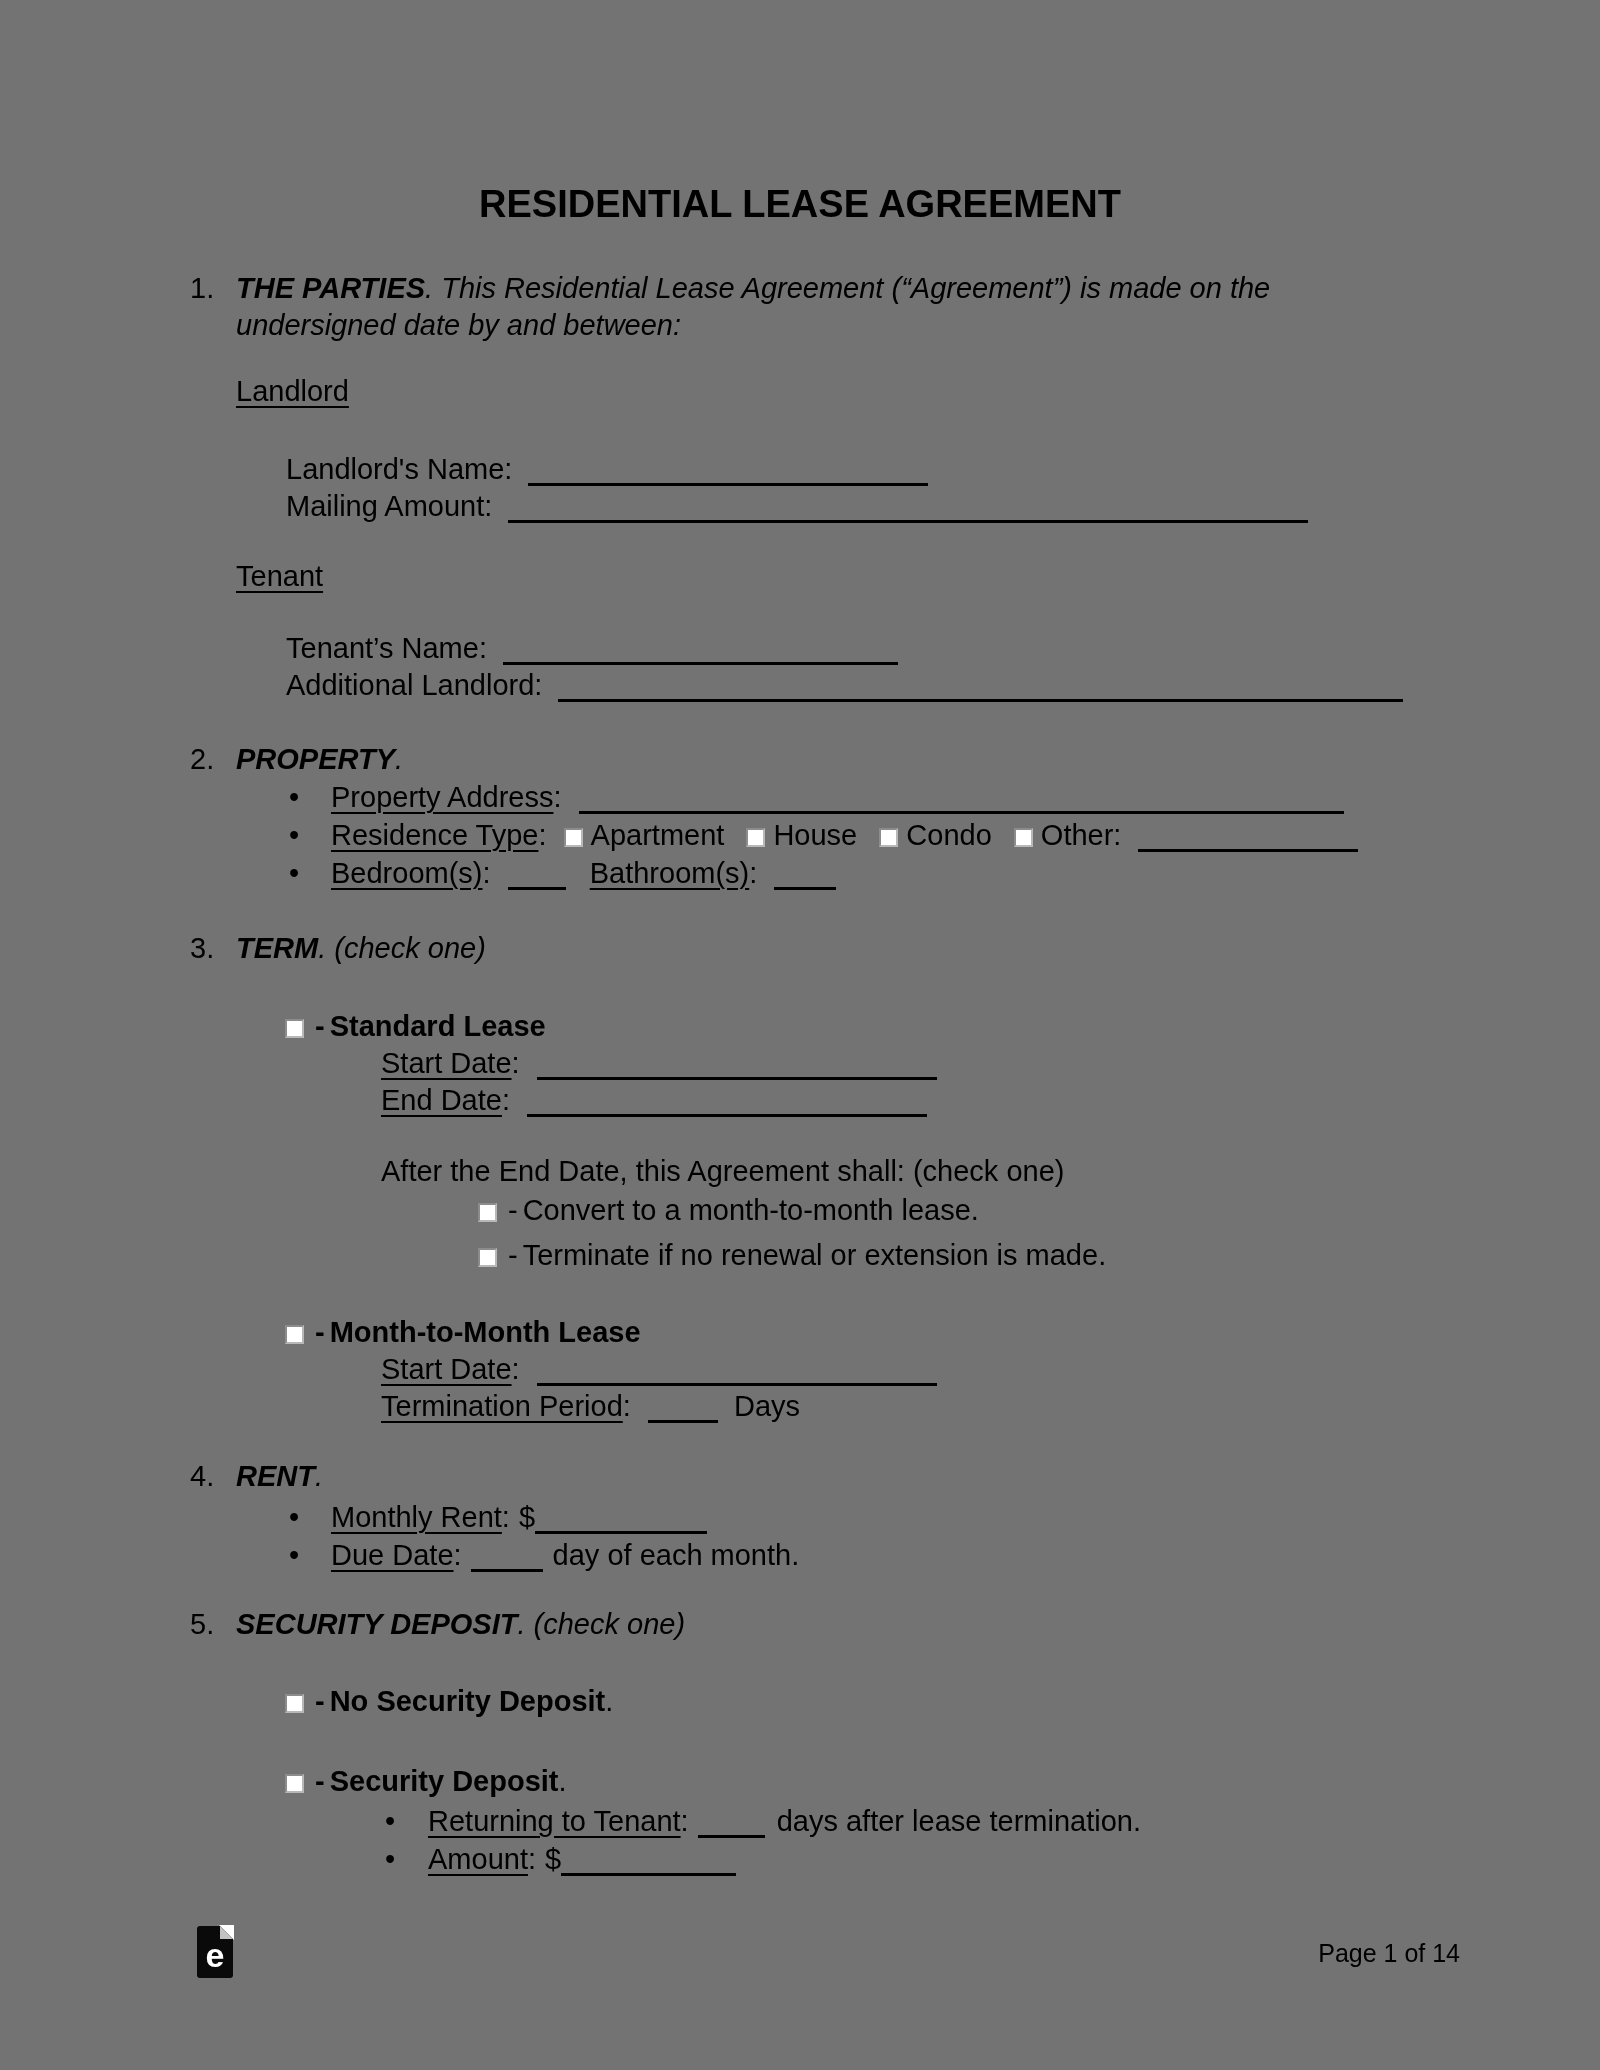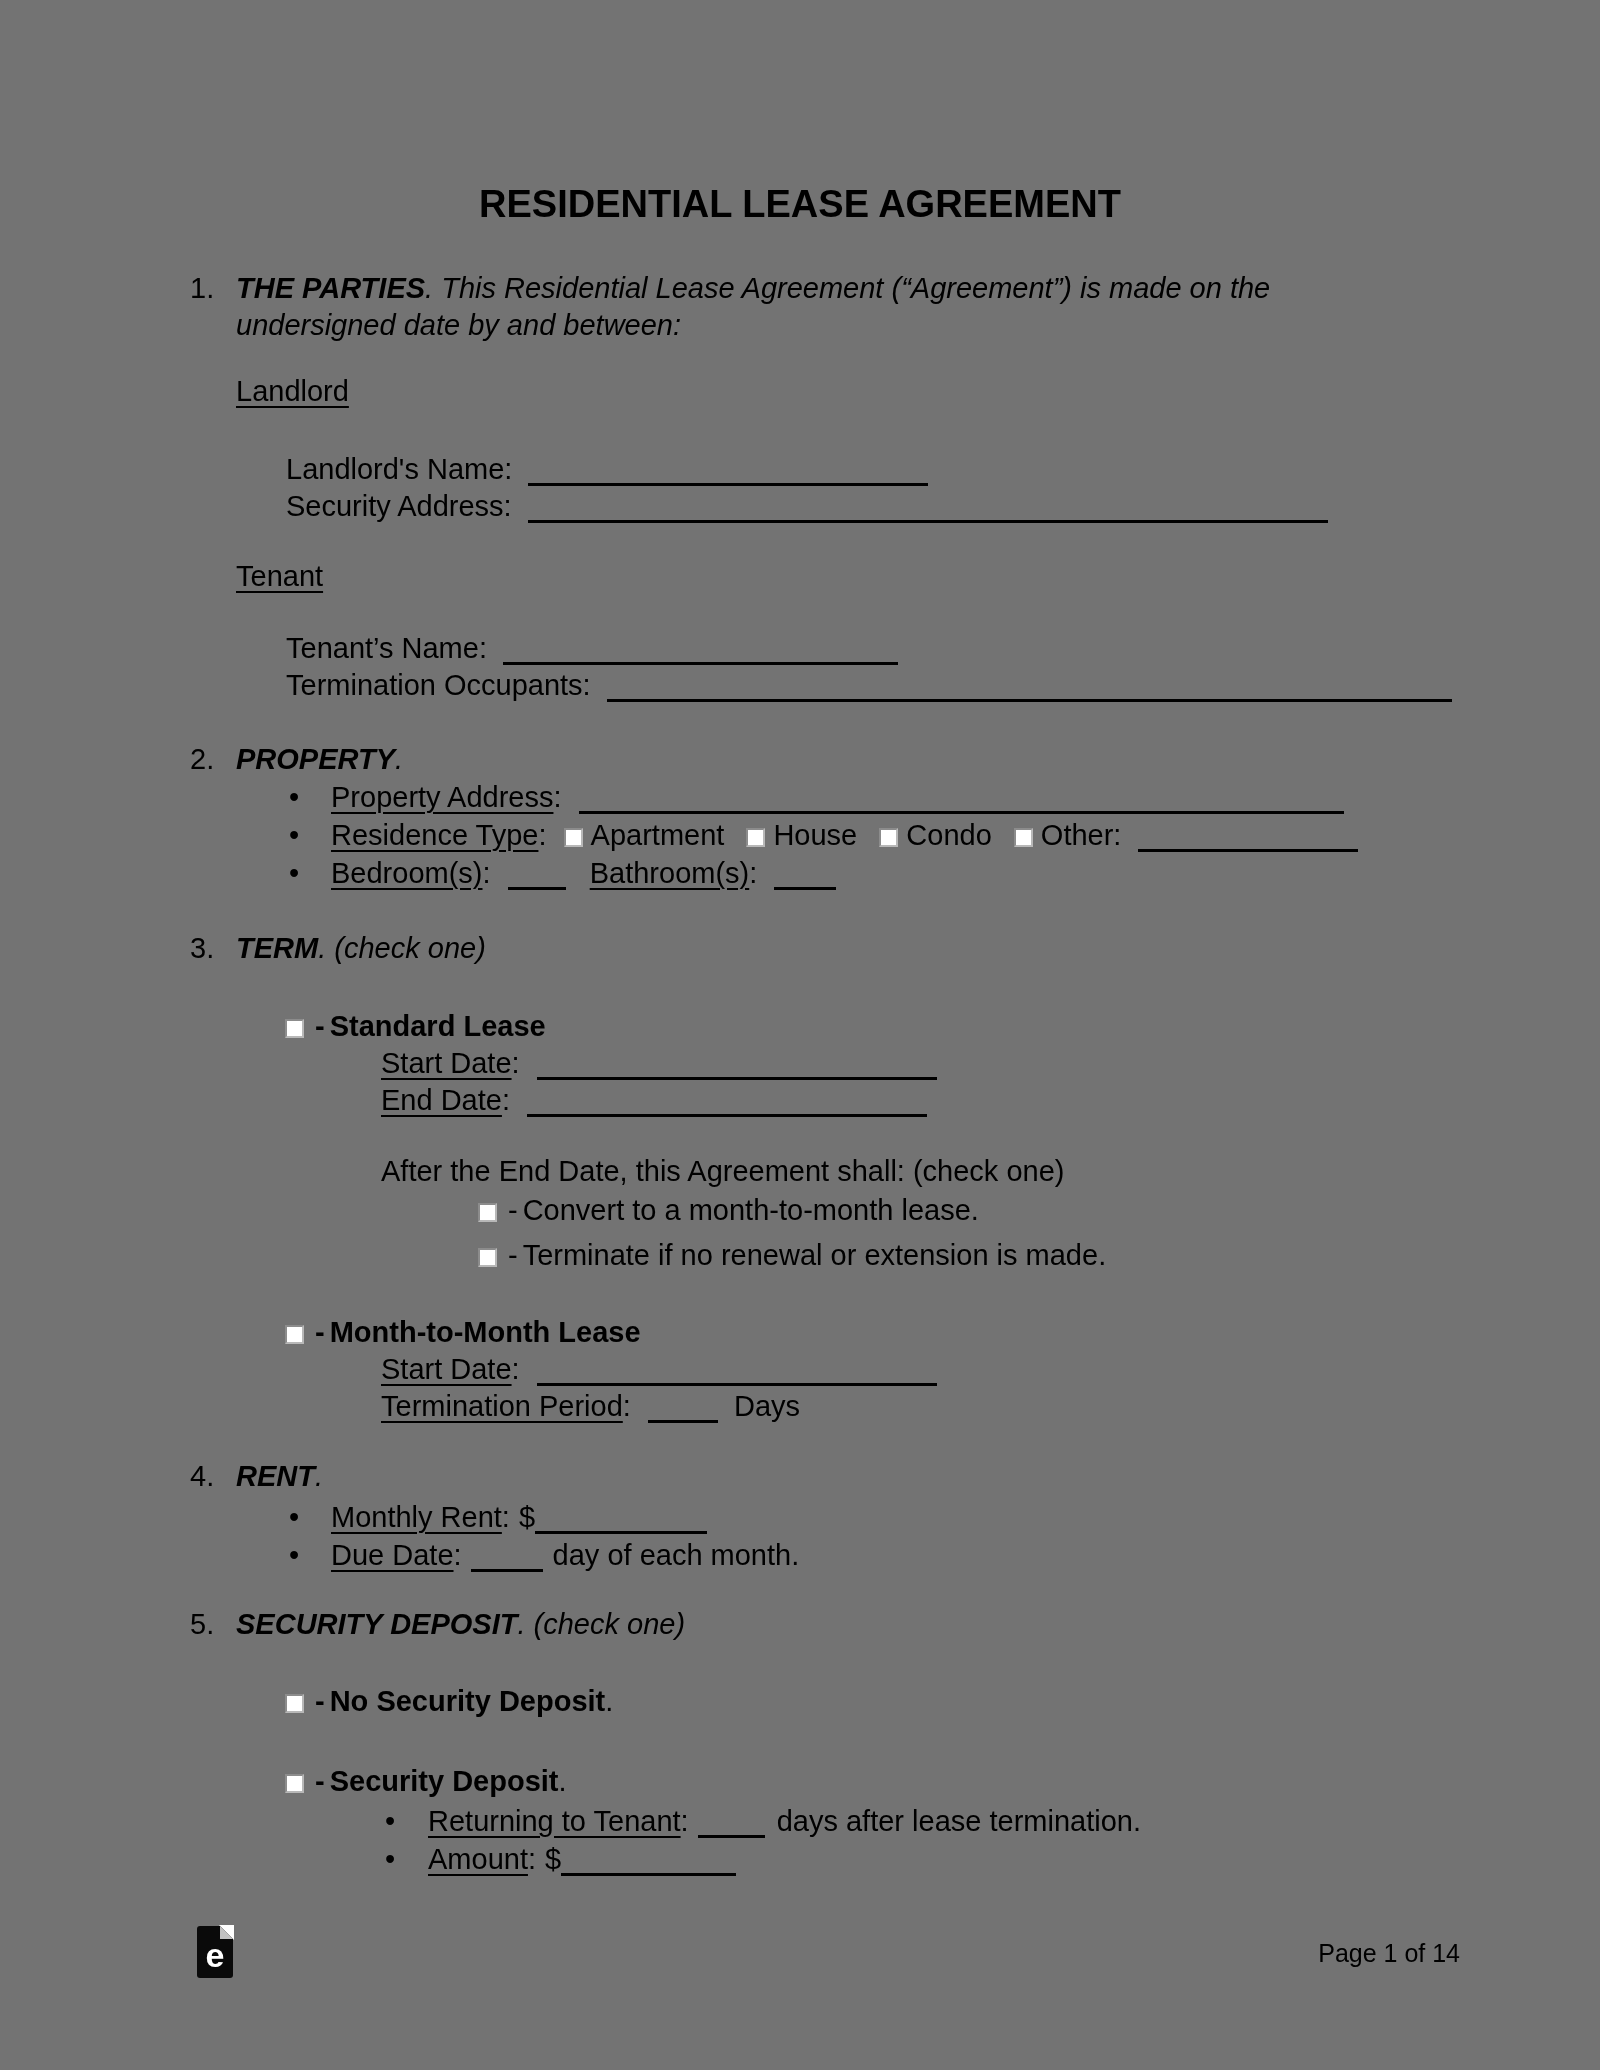--- a/index.html
+++ b/index.html
@@ -86,34 +86,34 @@
   </div>
 
   <div class="indent1 mt29 ulab">Landlord</div>
 
   <div class="indent2 mt41">
     <div>
       <span>Landlord's Name:</span>
       <span class="blank ml8" style="width:400px"></span>
     </div>
     <div>
-      <span>Security Address:</span>
+      <span>Mailing Amount:</span>
       <span class="blank ml8" style="width:800px"></span>
     </div>
   </div>
 
   <div class="indent1 mt33 ulab">Tenant</div>
 
   <div class="indent2 mt35">
     <div>
       <span>Tenant’s Name:</span>
       <span class="blank ml8" style="width:395px"></span>
     </div>
     <div>
-      <span>Termination Occupants:</span>
+      <span>Additional Landlord:</span>
       <span class="blank ml8" style="width:845px"></span>
     </div>
   </div>
 
   <div class="nitem mt37">
     <span class="n">2.</span>
     <div class="body"><b>PROPERTY</b><span>.</span></div>
   </div>
 
   <ul class="bullets">

